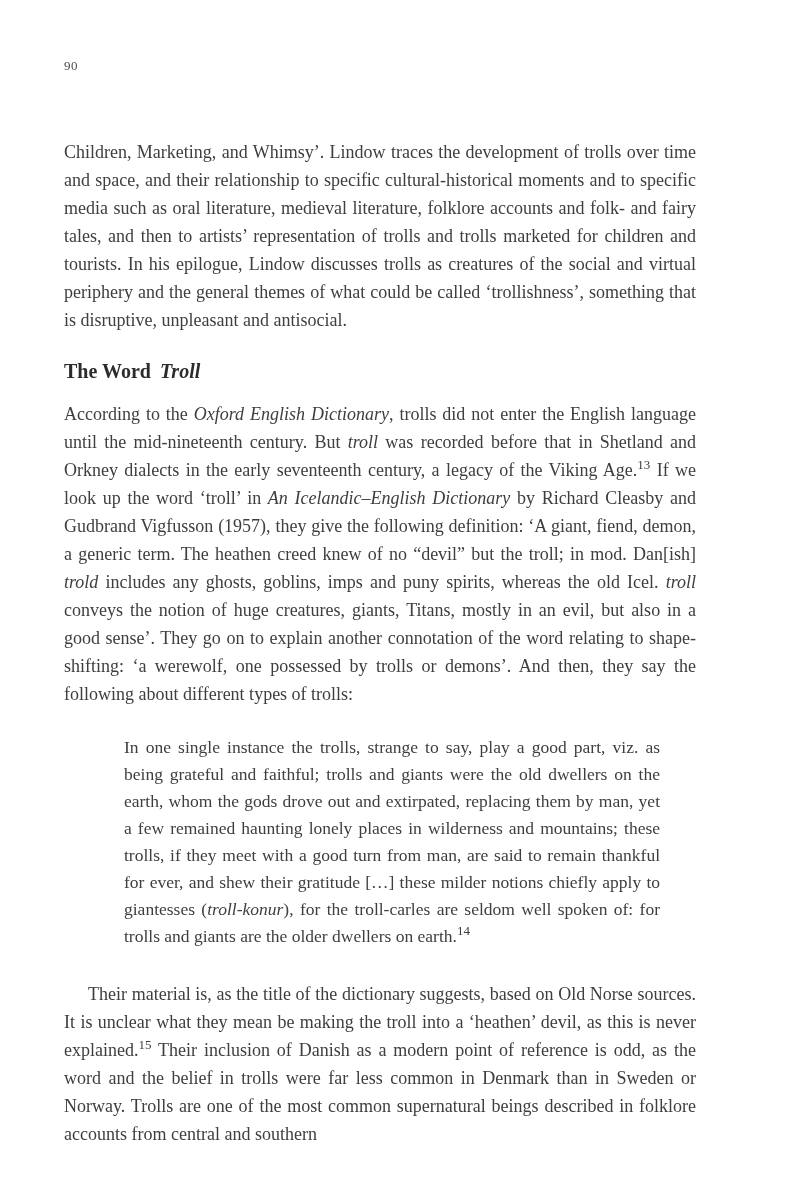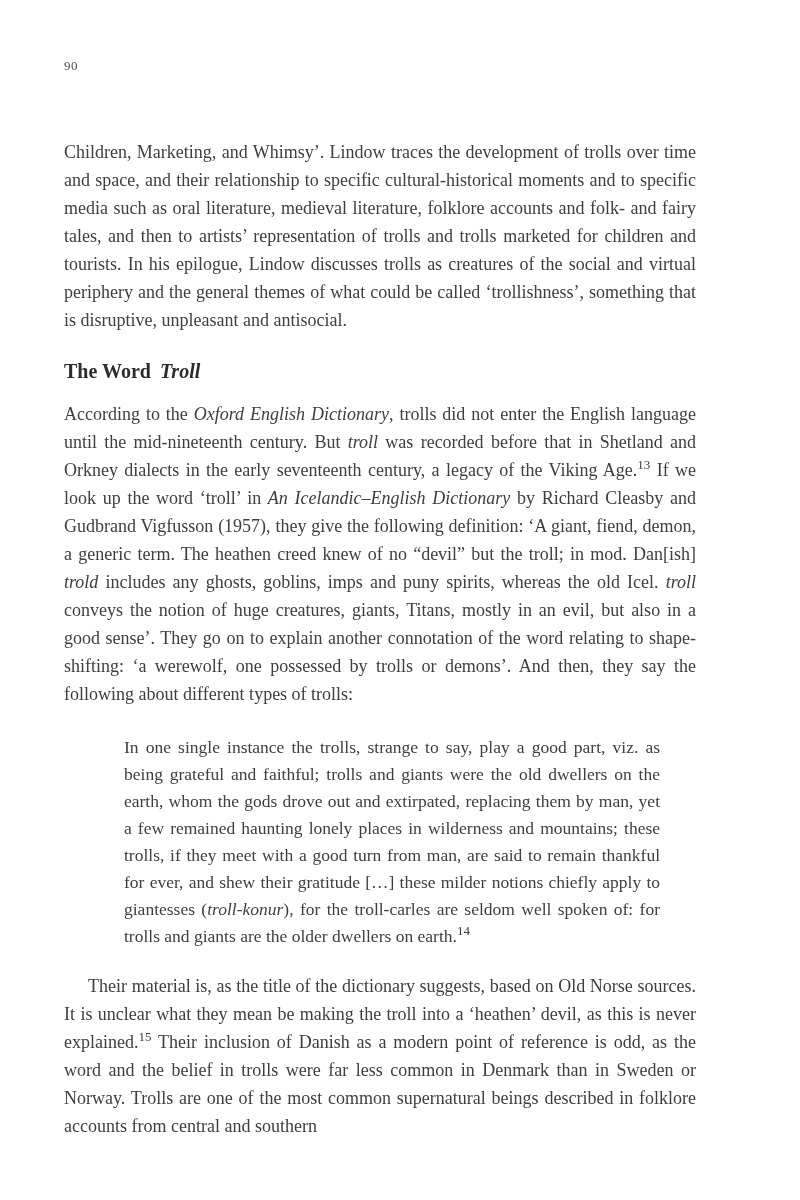--- a/index.html
+++ b/index.html
@@ -51,21 +51,21 @@
   .section-heading {
     margin: 24px 0 16px 0;
     font-size: 20px;
     line-height: 26px;
     font-weight: bold;
     color: #2c2c2c;
     text-align: left;
   }
   .section-heading em { margin-left: 4px; }
   .quote {
-    margin: 26px 36px 22px 60px;
+    margin: 26px 36px 30px 60px;
     font-size: 17.5px;
     line-height: 27px;
     text-align: justify;
     color: #3e3e3e;
   }
   .indent-first { text-indent: 24px; margin-top: 16px; }
   sup {
     font-size: 13px;
     line-height: 0;
     vertical-align: baseline;

